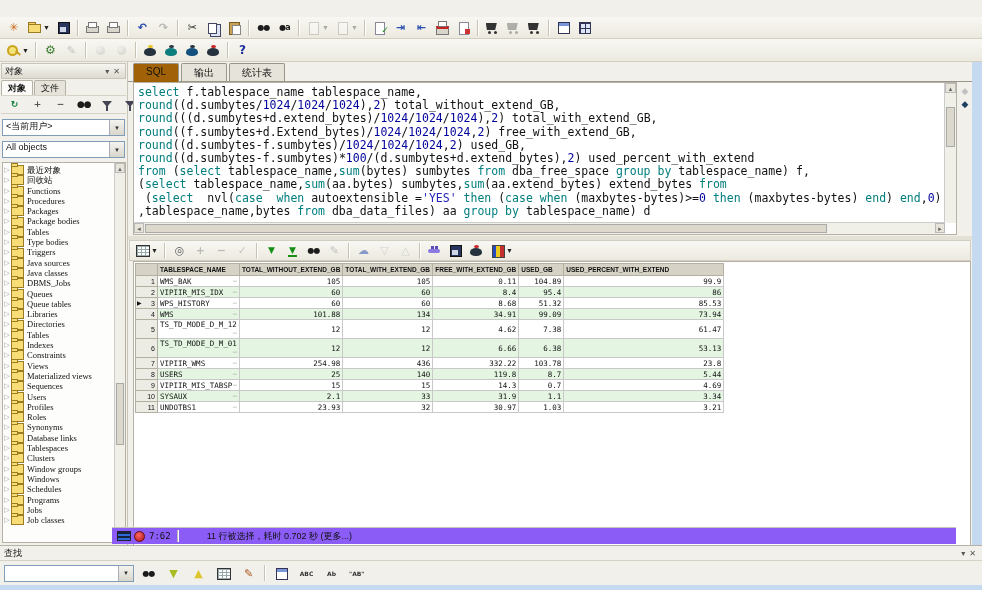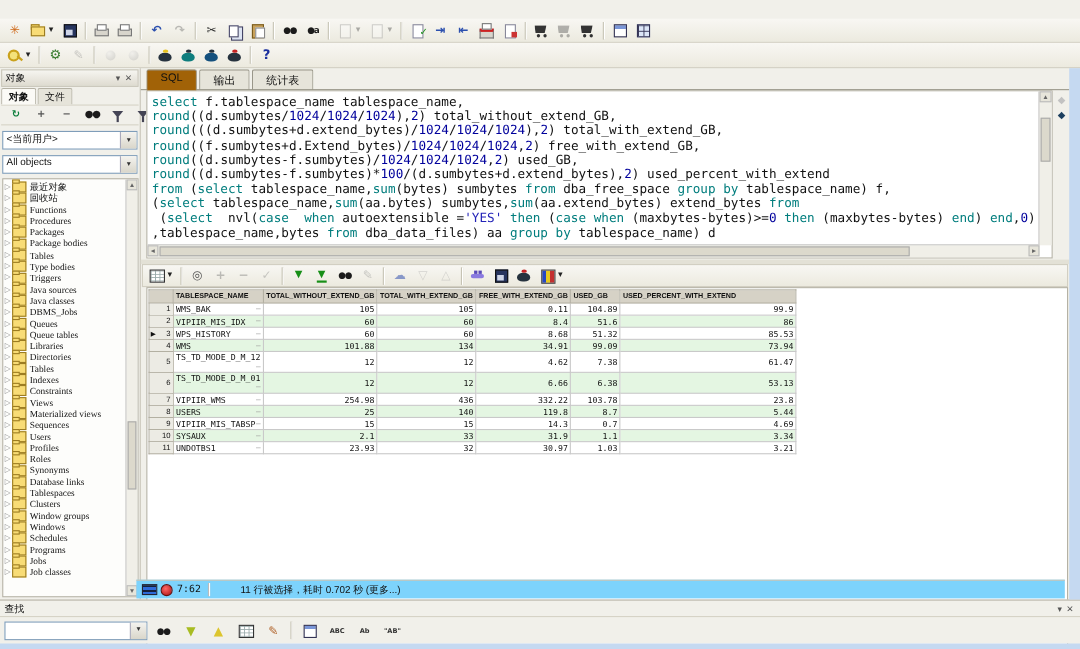--- a/index.html
+++ b/index.html
@@ -128,21 +128,21 @@
   #grid th{background:#d6d2c6;border:1px solid #b3b0a2;font:bold 6.5px "Liberation Sans",sans-serif;height:11px;padding:0 2px;text-align:left;white-space:nowrap;overflow:hidden}
   #grid td{border:1px solid #c9c9c9;font:7.5px/9px "DejaVu Sans Mono",monospace;height:10px;padding:0 2px;white-space:nowrap;overflow:hidden}
   #grid td.num{text-align:right}
   #grid td.rowhdr{background:#ecebe4;border:1px solid #b3b0a2;text-align:right;font:7px "Liberation Sans",sans-serif;position:relative}
   #grid tr.alt td{background:#e4f6e2}
   #grid tr.alt td.rowhdr{background:#ecebe4}
   #grid .rowmark{position:absolute;left:1px;top:1px;font-size:6px;color:#111}
   #grid .celldash{float:right;color:#999;font-size:7px}
 
   
-  #statusbar{position:absolute;left:124px;top:527px;width:844px;height:17px;background:#7dd3fc;border-top:1px solid #c8c5b8;display:flex;align-items:center;font-size:9px;box-sizing:border-box}
+  #statusbar{position:absolute;left:112px;top:527px;width:844px;height:17px;background:#8b5cf6;border-top:1px solid #c8c5b8;display:flex;align-items:center;font-size:9px;box-sizing:border-box}
   .flagico{width:12px;height:8px;background:repeating-linear-gradient(180deg,#16203a 0 2px,#2e6ad8 2px 4px);border:1px solid #223;margin:0 3px 0 5px;flex:none}
   .clockico{width:9px;height:9px;border-radius:50%;background:radial-gradient(circle at 40% 35%,#f66,#a11);border:1px solid #611;margin-right:4px;flex:none}
   .ssep{width:1px;height:12px;background:#bbb;border-right:1px solid #fff;margin:0 6px}
   #status-timer{font-family:"DejaVu Sans Mono",monospace}
   #status-msg{margin-left:22px}
 
   
   #findpanel{position:absolute;left:0;top:545px;width:982px;height:40px;background:#f1f0ea;border-top:1px solid #b5b2a5;box-sizing:border-box}
   #find-head{height:14px;display:flex;align-items:center;padding:0 4px;font-size:9px;border-bottom:1px solid #d6d3c6}
   #find-head .sp{flex:1}
@@ -625,21 +625,21 @@
             <td class="num">0.11</td>
             <td class="num">104.89</td>
             <td class="num">99.9</td>
           </tr>
           <tr class="alt">
             <td class="rowhdr">2</td>
             <td><span>VIPIIR_MIS_IDX</span><span class="celldash">—</span></td>
             <td class="num">60</td>
             <td class="num">60</td>
             <td class="num">8.4</td>
-            <td class="num">51.6</td>
+            <td class="num">95.4</td>
             <td class="num">86</td>
           </tr>
           <tr>
             <td class="rowhdr">3<span class="rowmark">▶</span></td>
             <td><span>WPS_HISTORY</span><span class="celldash">—</span></td>
             <td class="num">60</td>
             <td class="num">60</td>
             <td class="num">8.68</td>
             <td class="num">51.32</td>
             <td class="num">85.53</td>

